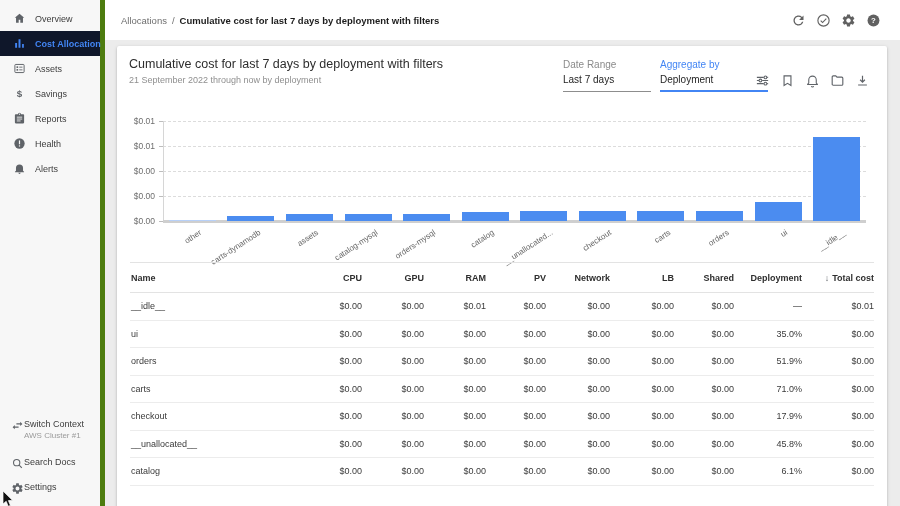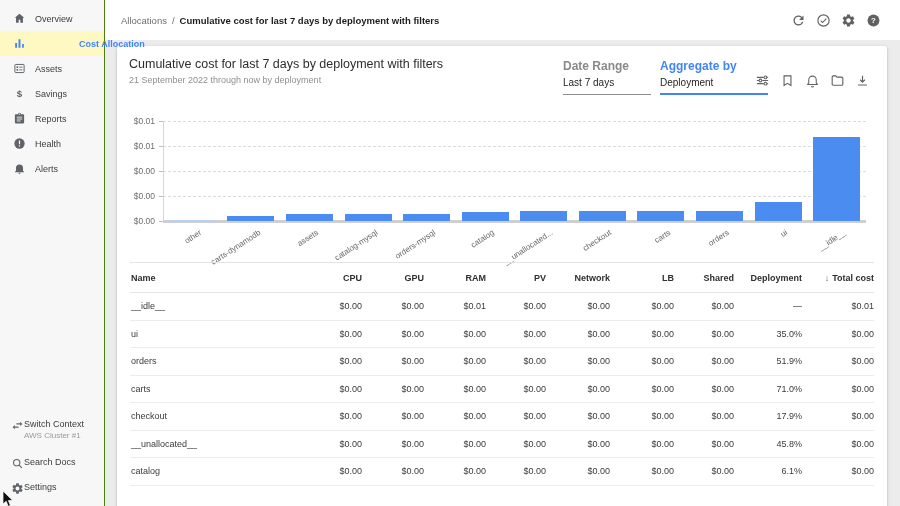--- a/index.html
+++ b/index.html
@@ -1,24 +1,24 @@
 <!DOCTYPE html>
 <html><head>
 <meta charset="utf-8">
 <style>
   * { margin:0; padding:0; box-sizing:border-box; }
   html,body { width:900px; height:506px; overflow:hidden; }
   body { font-family:"Liberation Sans","DejaVu Sans",sans-serif; background:#ececec; position:relative; color:#3a3a3a; }
 
   
-  .sidebar { position:absolute; left:0; top:0; width:105px; height:506px; background:#f7f7f7; border-right:1px solid #4d7c0f; z-index:5; }
+  .sidebar { position:absolute; left:0; top:0; width:105px; height:506px; background:#f7f7f7; border-right:5px solid #4d7c0f; z-index:5; }
   .side-item { position:relative; height:25px; display:flex; align-items:center; cursor:pointer; }
   .side-item .ic { width:13px; height:13px; margin-left:13px; color:#5f6368; flex:0 0 13px; }
   .side-item .lbl { font-size:9px; color:#3d3d3d; margin-left:9px; white-space:nowrap; }
-  .side-item.selected { background:#fef9c3;gap:44px; }
+  .side-item.selected { background:#0f172a; }
   .side-item.selected .ic { color:#4285f4; }
   .side-item.selected .lbl { color:#4285f4; font-weight:bold; }
   .side-list { position:absolute; top:6px; left:0; right:0; }
   .side-footer-item { position:absolute; left:0; right:0; display:flex; align-items:flex-start; cursor:pointer; }
   .side-footer-item .ic { width:13px; height:13px; margin-left:11px; color:#5f6368; flex:0 0 13px; }
   .side-footer-item .txt { }
   .side-footer-item .t1 { font-size:9px; color:#3d3d3d; white-space:nowrap; }
   .side-footer-item .t2 { font-size:8px; color:#9a9a9a; margin-top:2px; white-space:nowrap; }
   .ic svg { width:100%; height:100%; display:block; }
 
@@ -31,21 +31,21 @@
   .topbar-icons { position:absolute; right:19px; top:0; height:40px; display:flex; align-items:center; gap:10px; }
   .tb-ic { width:15px; height:15px; color:#616161; cursor:pointer; }
   .tb-ic svg { width:100%; height:100%; display:block; }
 
   
   .card { position:absolute; left:117px; top:46px; width:770px; height:470px; background:#fff; box-shadow:0 1px 2px rgba(0,0,0,.22), 0 1px 4px rgba(0,0,0,.10); border-radius:2px; z-index:3; }
   .report-title { position:absolute; left:12px; top:11px; font-size:12.5px; color:#2d2d2d; }
   .report-subtitle { position:absolute; left:12px; top:29px; font-size:9px; color:#8f8f8f; }
 
   .select-ctl { position:absolute; cursor:pointer; }
-  .select-ctl .s-label { font-size:12px; color:#8a8a8a;font-weight:bold; }
+  .select-ctl .s-label { font-size:10px; color:#8a8a8a; }
   .select-ctl .s-value { font-size:10px; color:#1f1f1f; margin-top:4px; }
   .select-ctl .s-line { height:1px; background:#8d8d8d; margin-top:6px; }
   .select-ctl.accent .s-label { color:#4285f4; }
   .select-ctl.accent .s-line { height:2px; background:#4285f4; margin-top:5px; }
   #date-range { left:446px; top:13px; width:88px; }
   #aggregate-by { left:543px; top:13px; width:108px; }
   .action-icons { position:absolute; right:17px; top:27px; display:flex; gap:10px; }
   .act-ic { width:15px; height:15px; color:#5f6368; cursor:pointer; }
   .act-ic svg { width:100%; height:100%; display:block; }
 

